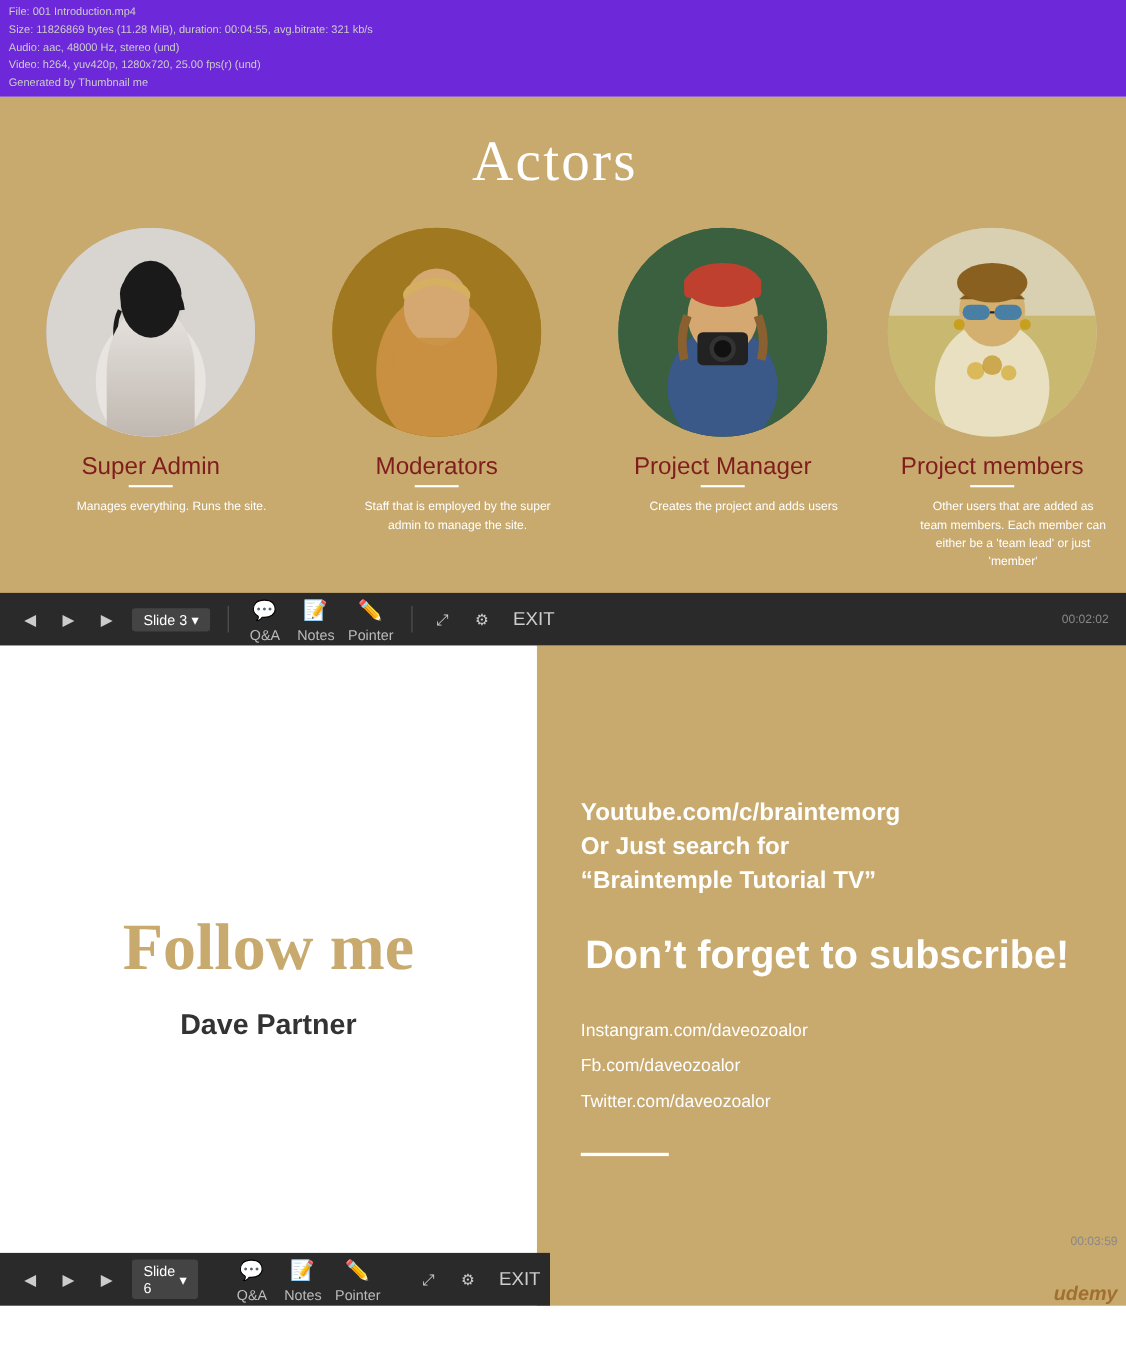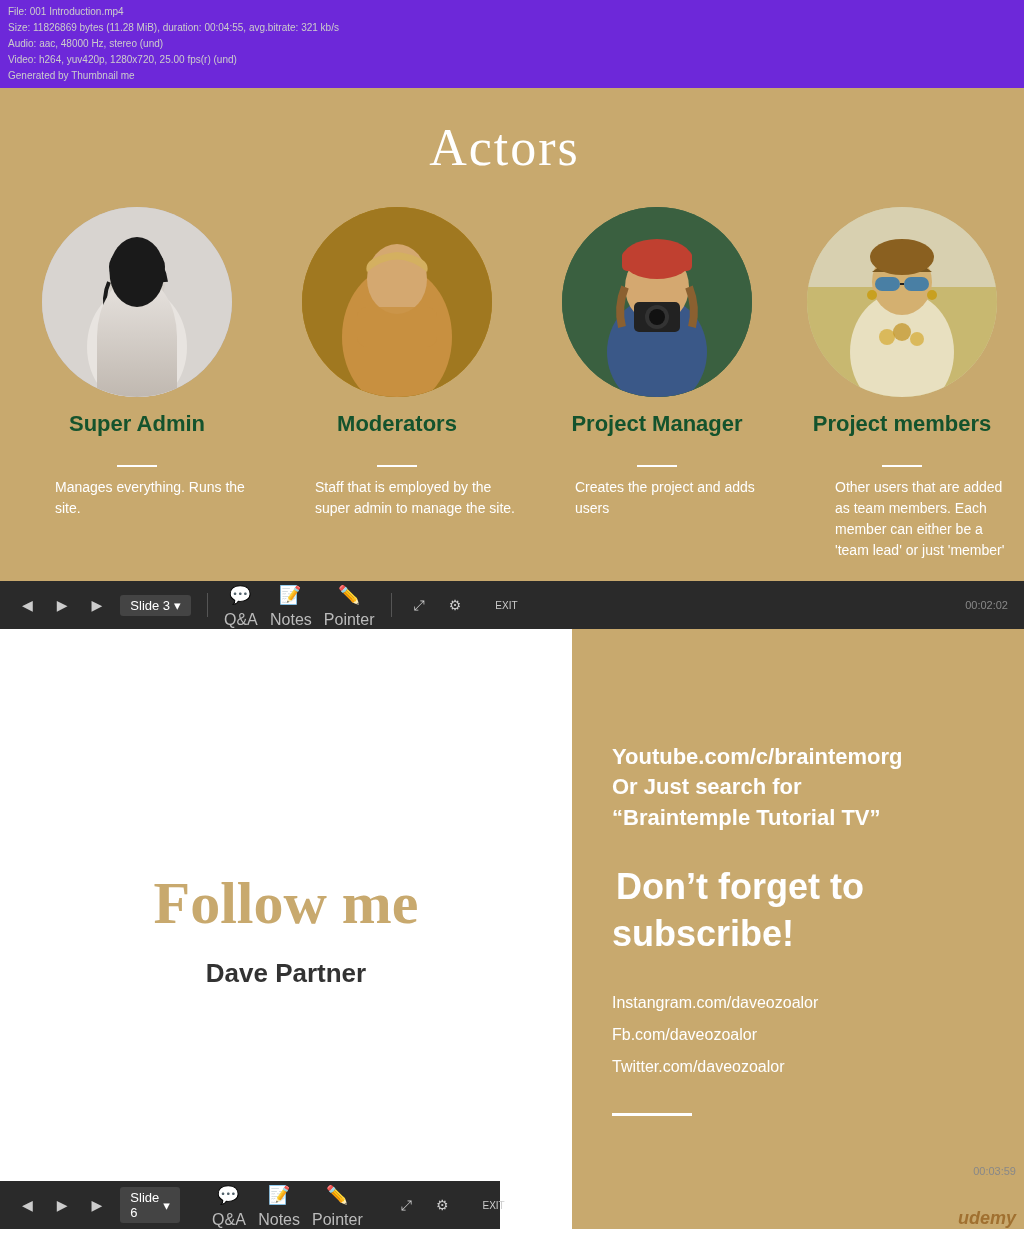--- a/index.html
+++ b/index.html
@@ -96,37 +96,38 @@
 
     .avatar-3 {
       background: linear-gradient(135deg, #3a6040 0%, #5a8060 50%, #2a4a30 100%);
     }
 
     .avatar-4 {
       background: linear-gradient(135deg, #d4c8a0 0%, #c0b890 50%, #e0d4b0 100%);
     }
 
     .actor-name {
-      color: #14532d;
+      color: #7f1d1d;
       font-size: 22px;
-      font-weight: 700;
-      margin-bottom: 24px;
+      font-weight: 400;
+      margin-bottom: 0;
       text-align: center;
     }
 
     .actor-divider {
       width: 40px;
       height: 2px;
       background: #fff;
       margin: 4px auto 10px auto;
     }
 
     .actor-desc {
       color: #fff;
-      font-size: 14px;
+      font-size: 11px;
+      text-align: center;
       line-height: 1.5;
       padding-bottom: 20px;
       margin-left: 38px;
     }
 
     
     .slide-controls {
       background: #2a2a2a;
       height: 48px;
       display: flex;
@@ -168,56 +169,56 @@
 
     .ctrl-icon {
       color: #bbb;
       font-size: 18px;
       cursor: pointer;
       padding: 4px 6px;
     }
 
     .ctrl-text {
       color: #bbb;
-      font-size: 16px;
+      font-size: 13px;
       text-align: right;
       cursor: pointer;
       line-height: 1.2;
     }
 
     .ctrl-group {
       display: flex;
       flex-direction: column;
       align-items: center;
       cursor: pointer;
     }
 
     .exit-btn {
       color: #ccc;
-      font-size: 10px;
+      font-size: 17px;
       cursor: pointer;
-      margin-left: 16px;
+      margin-left: 4px;
     }
 
     .timestamp-right {
       margin-left: auto;
       color: #888;
       font-size: 11px;
     }
 
     
     .lower-section {
       display: flex;
       width: 100%;
       height: 600px;
     }
 
     
     .follow-slide {
-      width: 572px;
+      width: 488px;
       flex-shrink: 0;
       background: #fff;
       display: flex;
       flex-direction: column;
       align-items: center;
       justify-content: center;
       position: relative;
     }
 
     .follow-title {

